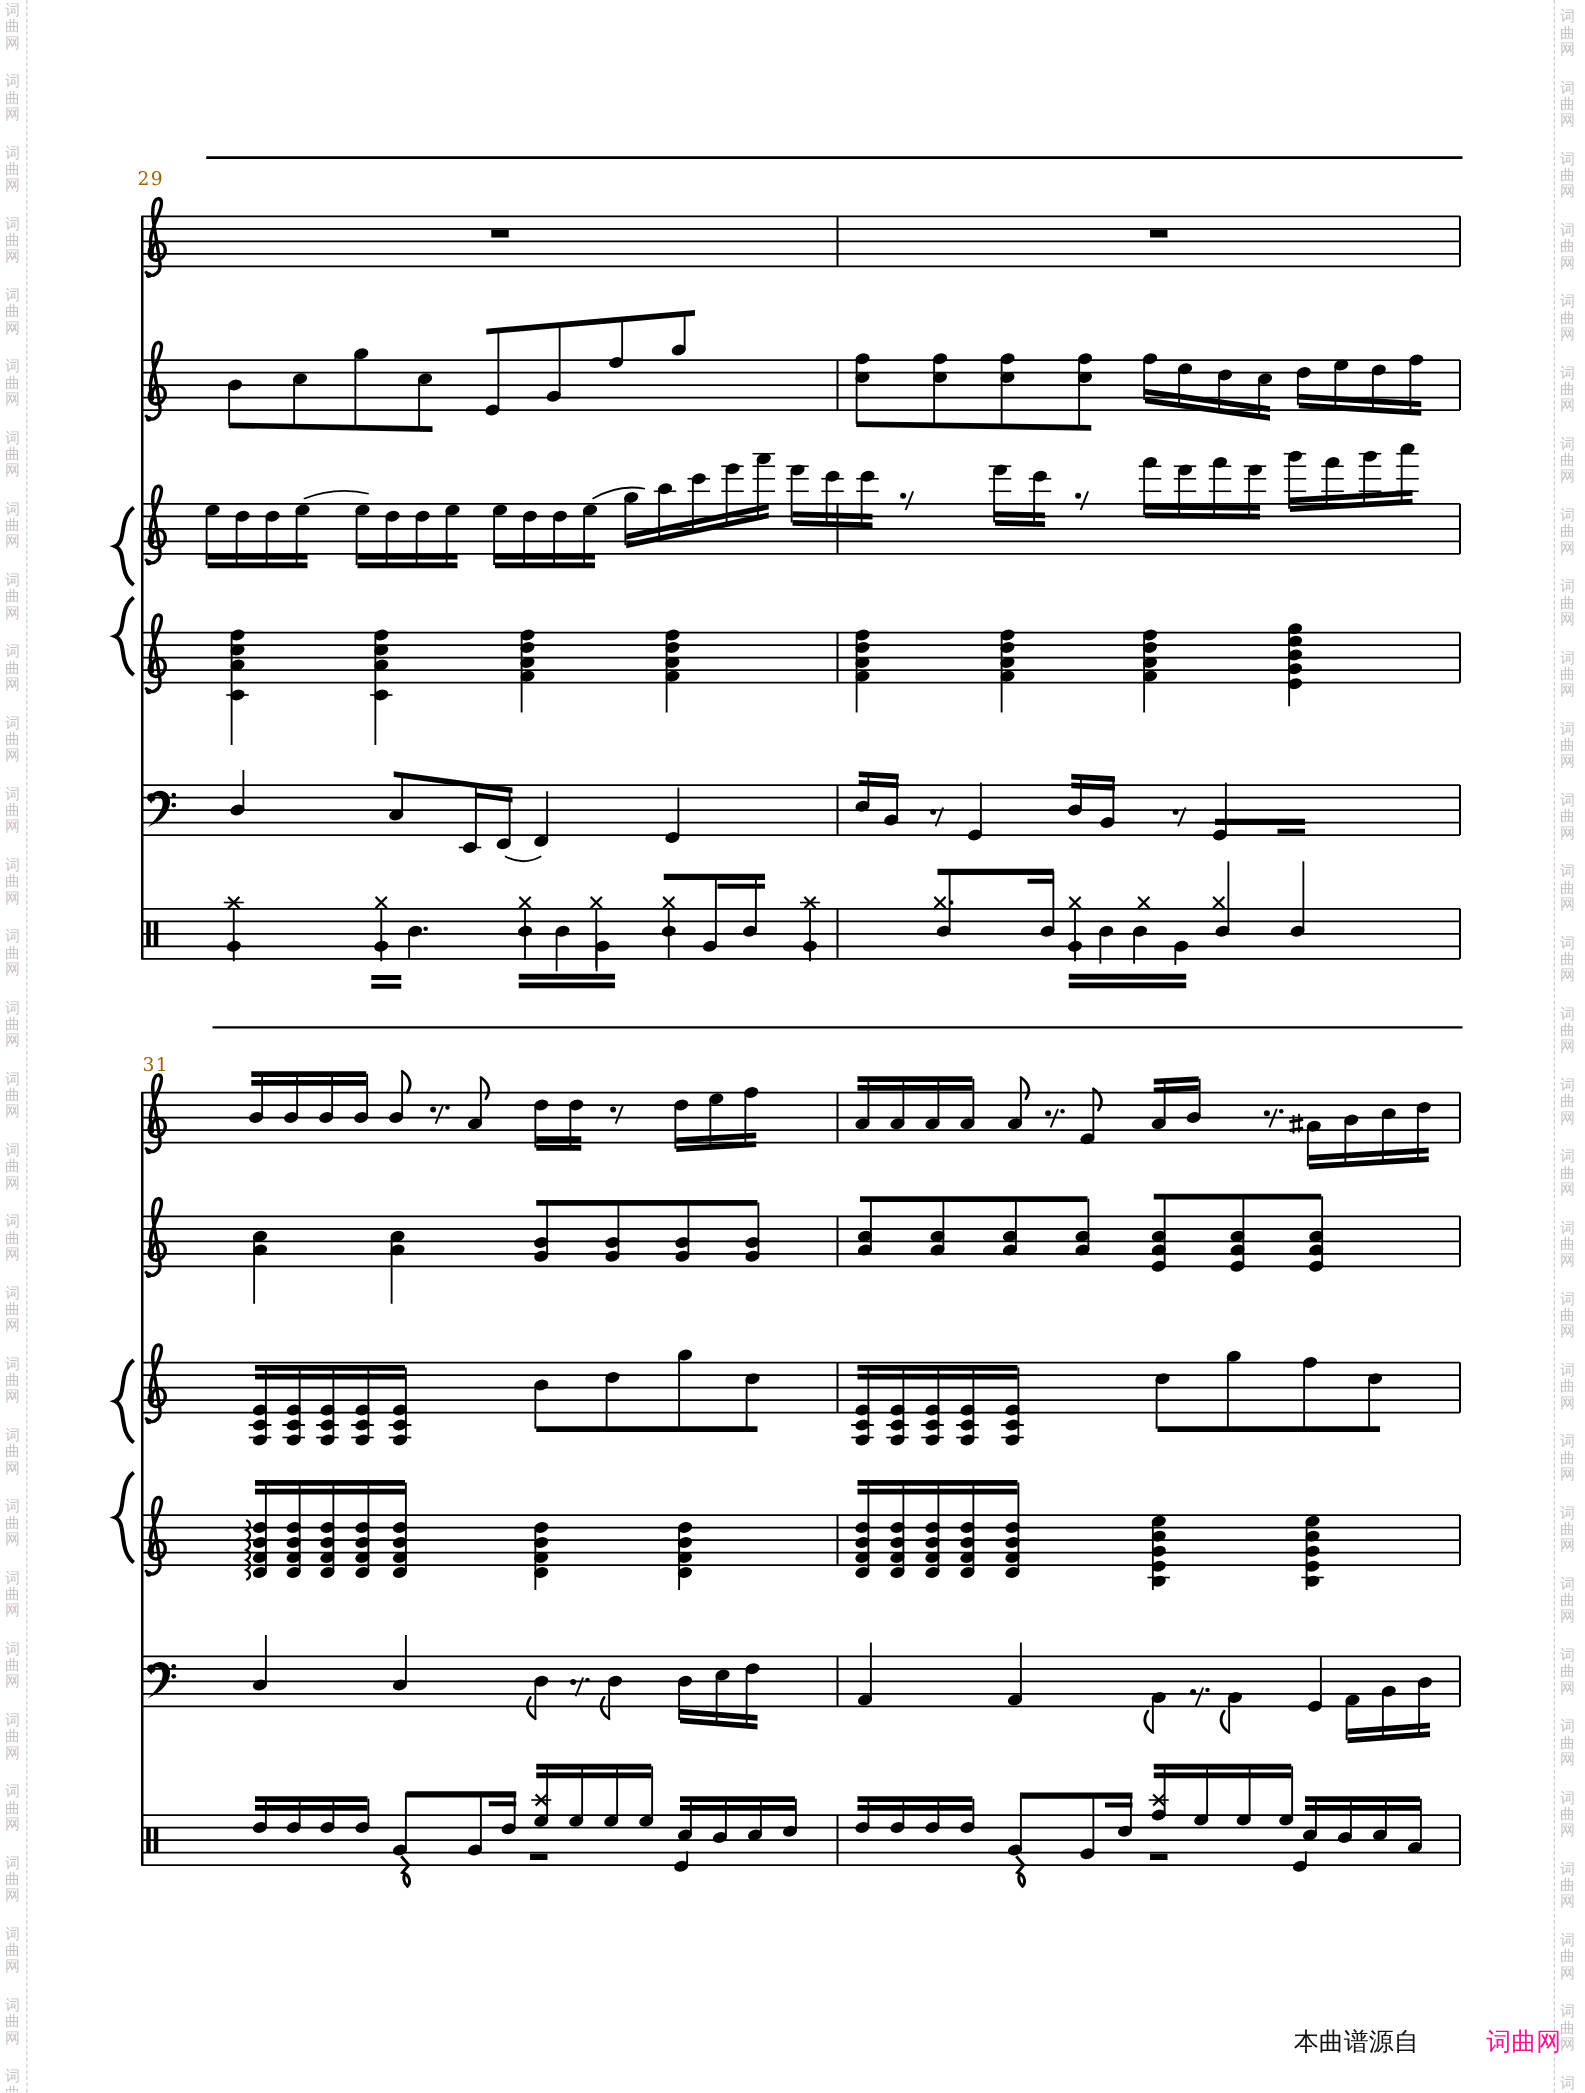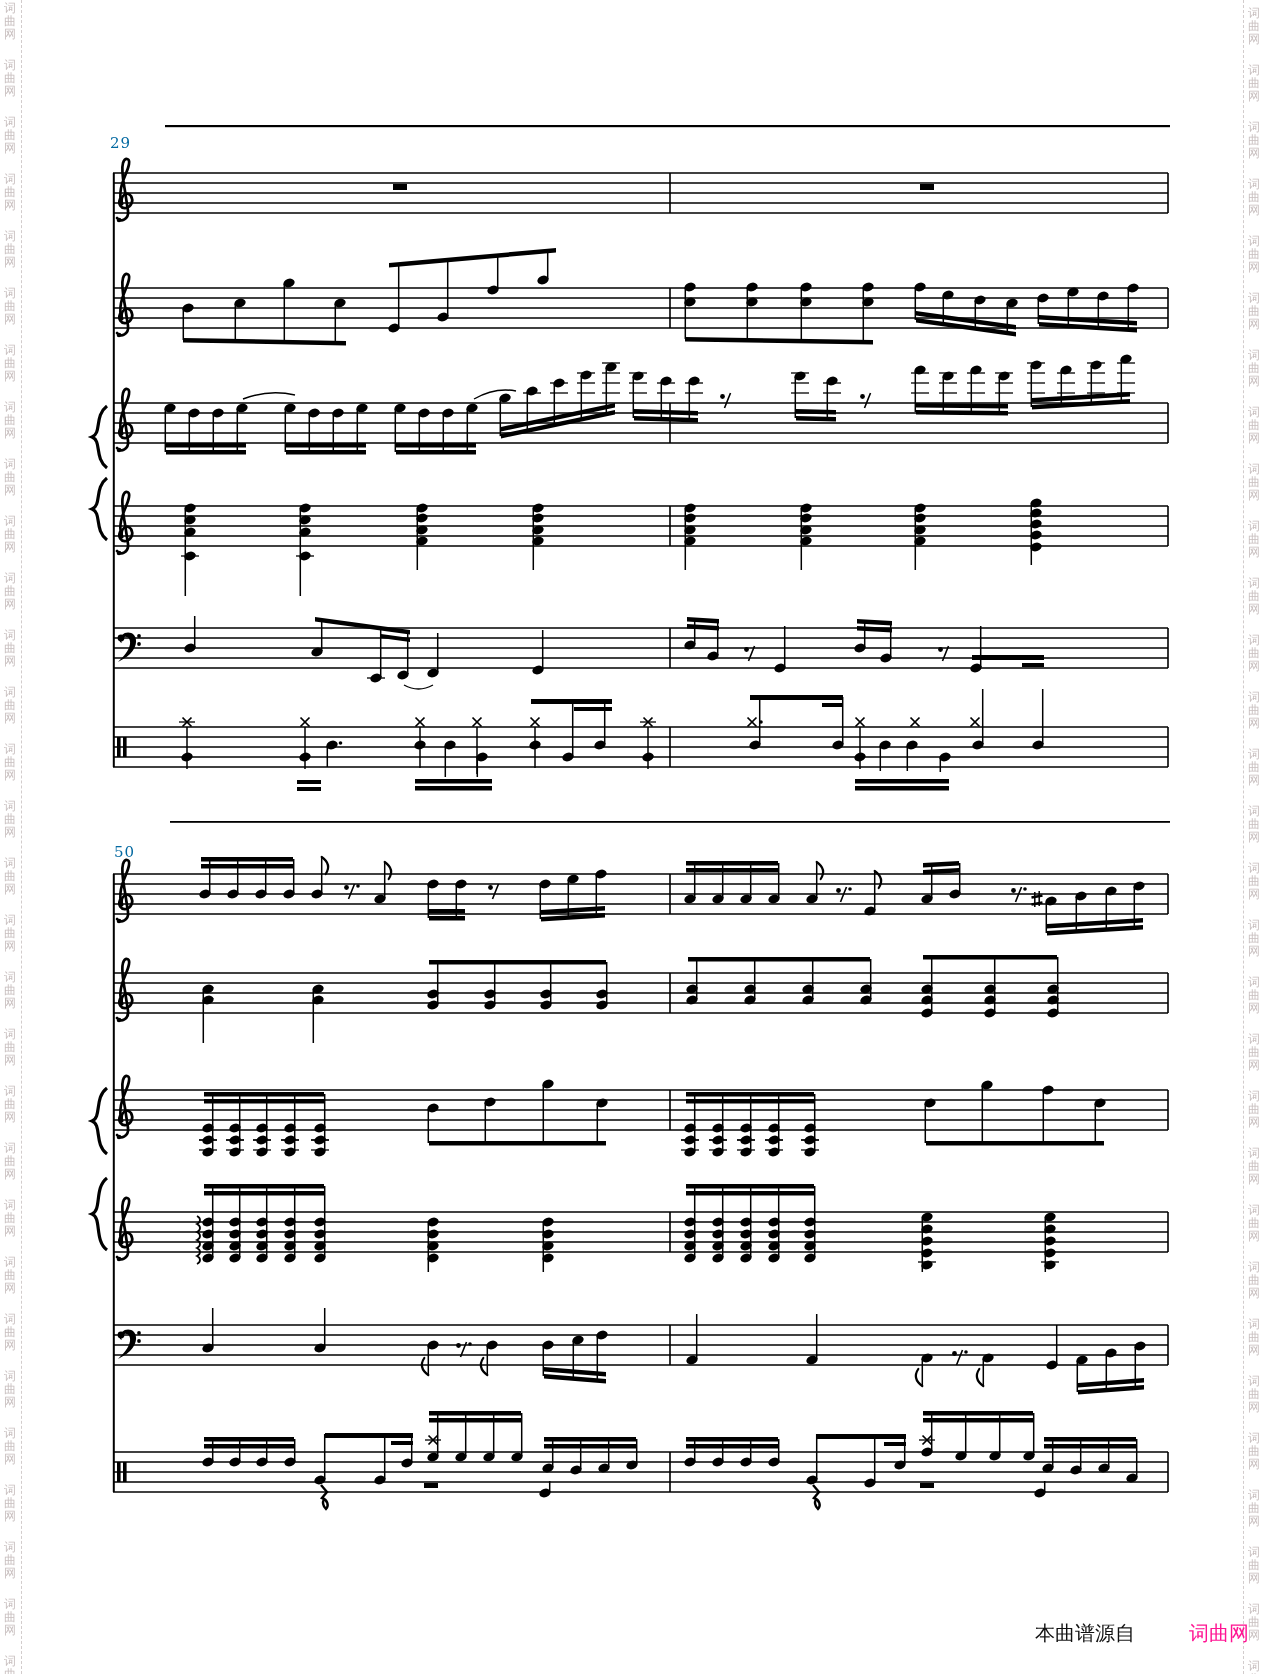--- a/index.html
+++ b/index.html
@@ -8,21 +8,21 @@
     font-family:"DejaVu Sans","Liberation Sans",sans-serif;
     overflow:hidden;
   }
   .wm-col{position:absolute;top:0;bottom:0;width:20px;pointer-events:none;}
   .wm-group{position:absolute;text-align:center;}
   .wm-group div{width:14px;}
   .wm-line{position:absolute;top:0;bottom:0;width:0;}
   #score{position:absolute;left:0;top:0;}
   .measure-num{
     position:absolute;font-family:"DejaVu Serif","Liberation Serif",serif;
-    font-size:15px;color:#0369a1;letter-spacing:1px;
+    font-size:15px;color:#a16207;letter-spacing:1px;
   }
   .footer{position:absolute;font-weight:normal;white-space:nowrap;}
   .footer span{font-size:20px;}
 </style>
 </head>
 <body>
 
 <div class="wm-col" style="left: 3px;">
     <div class="wm-group" style="top: 2px; left: 0px; color: rgb(200, 191, 191); font-size: 12px; line-height: 13px;">
       <div>词</div>
@@ -1209,17 +1209,17 @@
     <line x1="1080.7" y1="1469" x2="1080.7" y2="1439" stroke-width="1.5"></line>
     <ellipse cx="1104" cy="1468" rx="5.8" ry="4.2" transform="rotate(-18 1104 1468)" stroke="none"></ellipse>
     <line x1="1108.7" y1="1467" x2="1108.7" y2="1439" stroke-width="1.5"></line>
     <ellipse cx="1132" cy="1478" rx="5.8" ry="4.2" transform="rotate(-18 1132 1478)" stroke="none"></ellipse>
     <line x1="1136.7" y1="1477" x2="1136.7" y2="1439" stroke-width="1.5"></line>
     <ellipse cx="1040" cy="1493" rx="5.8" ry="4.2" transform="rotate(-18 1040 1493)" stroke="none"></ellipse>
     <line x1="1044.7" y1="1492" x2="1044.7" y2="1481" stroke-width="1.5"></line>
   </svg>
 
 <span class="measure-num" style="left: 110px; top: 134px;">29</span>
-<span class="measure-num" style="left: 114px; top: 843px;">50</span>
+<span class="measure-num" style="left: 114px; top: 843px;">31</span>
 
 <div class="footer" style="left: 1035px; top: 1620px;">
   <span style="color: rgb(17, 17, 17); margin-right: 54px;">本曲谱源自</span><span style="color: rgb(255, 20, 147); cursor: pointer;">词曲网</span>
 </div>
 
 </body></html>

